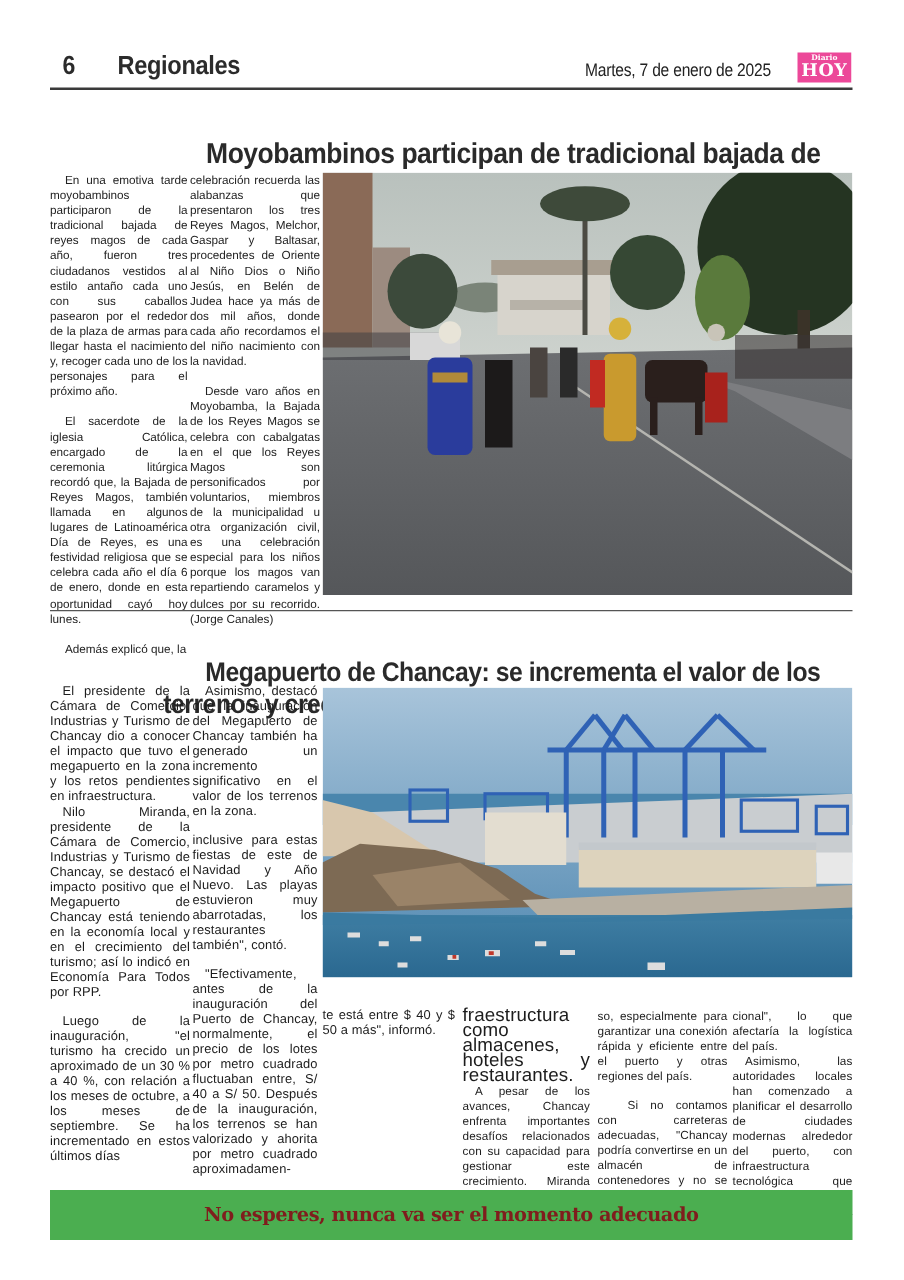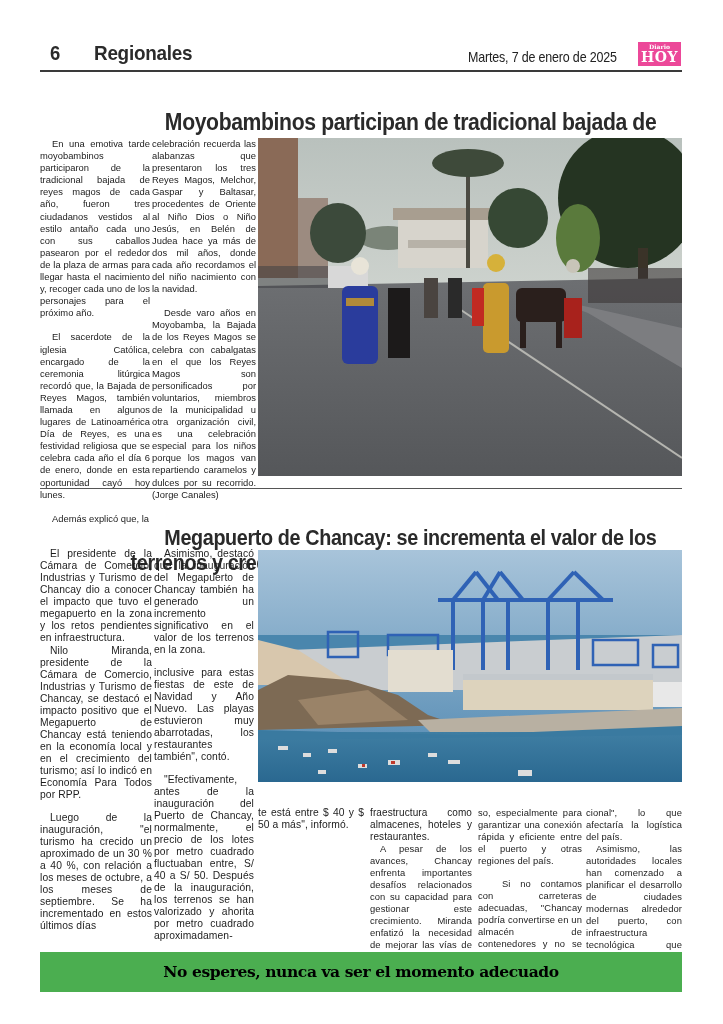--- a/index.html
+++ b/index.html
@@ -37,21 +37,21 @@
   .colF { left: 370px; top: 807px; width: 102px; font-size: 9.4px; }
   .colG { left: 478px; top: 807px; width: 104px; font-size: 9.4px; }
   .colH { left: 586px; top: 807px; width: 96px; font-size: 9.4px; }
 
   
   .photo { overflow: hidden; }
   .photo1 { left: 258px; top: 138px; width: 424px; height: 338px; }
   .photo2 { left: 258px; top: 550px; width: 424px; height: 232px; }
 
   
-  .banner { left: 40px; top: 952px; width: 642px; height: 40px; background: #4bae50; color: #000000; text-align: center; font-family: "DejaVu Serif", serif; font-weight: bold; font-size: 15.5px; line-height: 40px; letter-spacing: -0.4px; }
+  .banner { left: 40px; top: 952px; width: 642px; height: 40px; background: #4bae50; color: #7f1d1d; text-align: center; font-family: "DejaVu Serif", serif; font-weight: bold; font-size: 15.5px; line-height: 40px; letter-spacing: -0.4px; }
 </style>
 </head>
 <body>
 
 <div class="abs page-num">6</div>
 <div class="abs section">Regionales</div>
 <div class="abs date">Martes, 7 de  enero de 2025</div>
 <div class="abs logo">
   <span class="small">Diario</span>
   <span class="big">HOY</span>
@@ -222,21 +222,21 @@
       <rect x="104" y="214" width="3" height="3"></rect>
       <rect x="133" y="211" width="4" height="3"></rect>
     </g>
   </svg>
 </div>
 
 <div class="abs col2 colE">
   <p class="tight" style="text-indent:0;">te está entre $ 40 y $ 50 a más", informó.</p>
 </div>
 <div class="abs col2 colF">
-  <p class="tight" style="text-indent:0; font-size:10px;">fraestructura como almacenes, hoteles y restaurantes.</p>
+  <p class="tight" style="text-indent:0; font-size:15px;">fraestructura como almacenes, hoteles y restaurantes.</p>
   <p class="tight">A pesar de los avances, Chancay enfrenta importantes desafíos relacionados con su capacidad para gestionar este crecimiento. Miranda enfatizó la necesidad de mejorar las vías de acce-</p>
 </div>
 <div class="abs col2 colG">
   <p style="text-indent:0;">so, especialmente para garantizar una conexión rápida y eficiente entre el puerto y otras regiones del país.</p>
   <p class="tight" style="text-indent:24px;">Si no contamos con carreteras adecuadas, "Chancay podría convertirse en un almacén de contenedores y no se podrán trasladar a nivel na-</p>
 </div>
 <div class="abs col2 colH">
   <p class="tight" style="text-indent:0;">cional", lo que afectaría la logística del país.</p>
   <p class="tight">Asimismo, las autoridades locales han comenzado a planificar el desarrollo de ciudades modernas alrededor del puerto, con infraestructura tecnológica que pueda albergar tanto a empresarios como a nuevos residentes.</p>
 </div>

